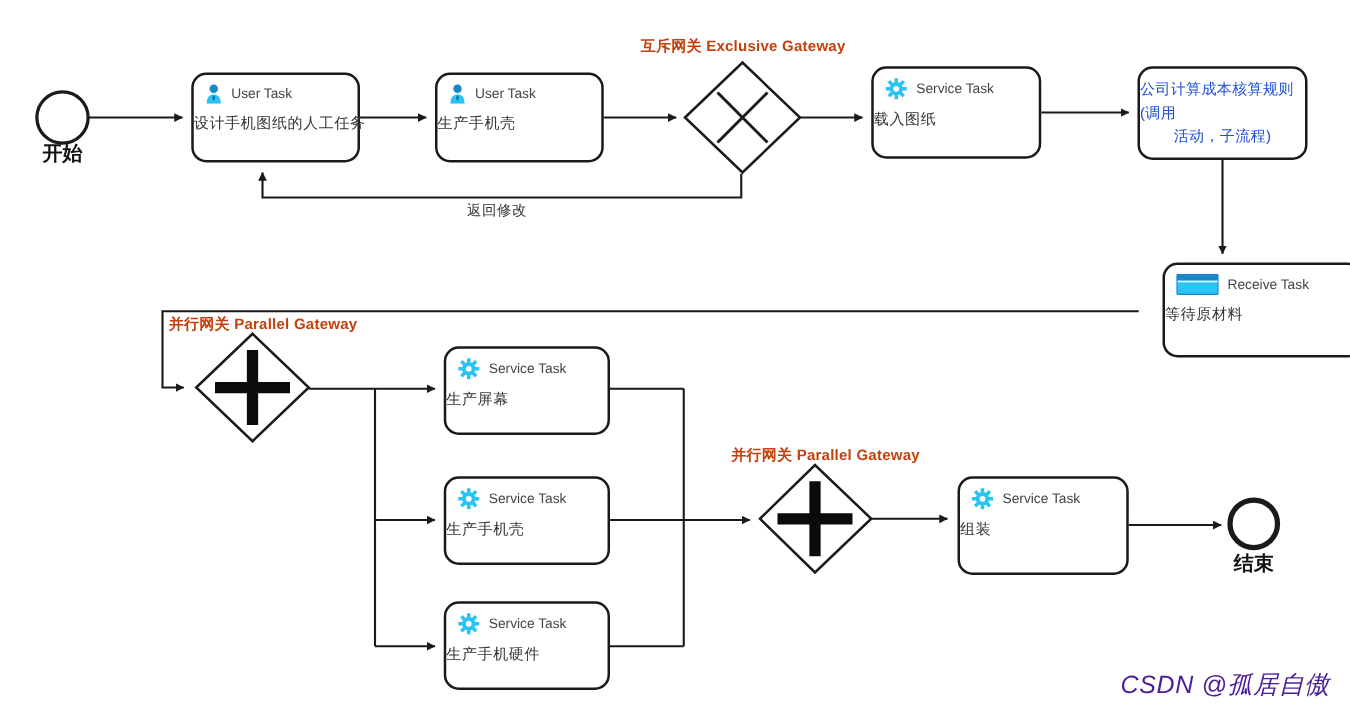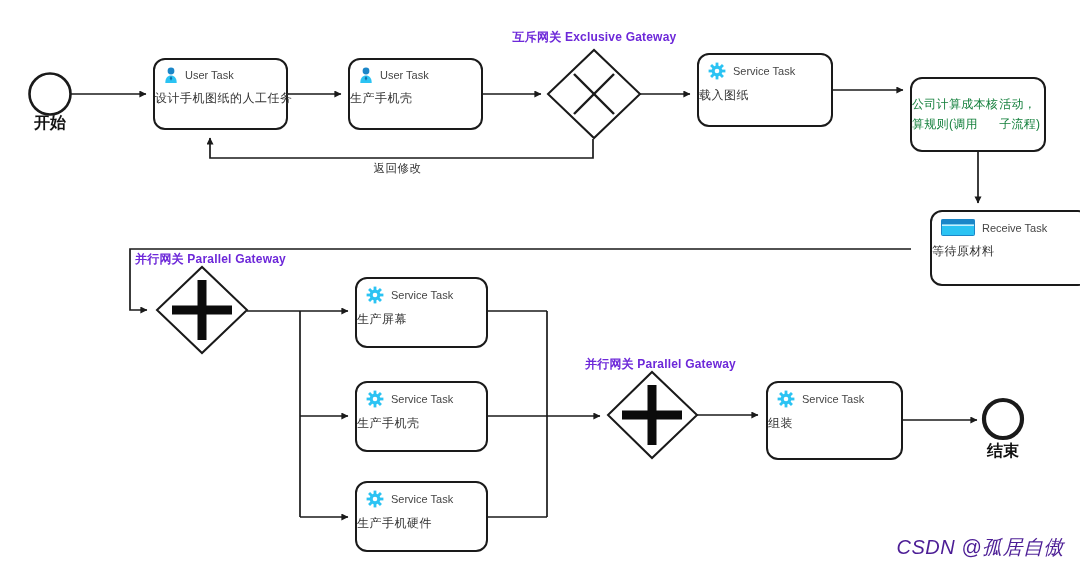--- a/index.html
+++ b/index.html
@@ -12,25 +12,25 @@
     position:absolute;z-index:2;background:#fff;border:2px solid #1a1a1a;
     border-radius:12px;box-sizing:border-box;
   }
   .node-header{display:flex;align-items:center;gap:7px;padding:7px 8px 0 9px;}
   .type-label{font-size:11px;color:#454545;}
   .node-name{
     text-align:left;margin-top:7px;font-size:12px;color:#333;
     letter-spacing:.5px;white-space:nowrap;
   }
   .call-node{
-    display:flex;flex-direction:row;align-items:center;justify-content:center;
-    font-size:12px;color:#15803d;line-height:1.6;letter-spacing:.3px;z-index:2;margin-top:24px;
+    display:flex;flex-direction:column;align-items:center;justify-content:center;
+    font-size:12px;color:#1d4ed8;line-height:1.6;letter-spacing:.3px;z-index:2;
   }
   .gw-label{
-    position:absolute;z-index:2;font-size:12px;font-weight:700;color:#6d28d9;
+    position:absolute;z-index:2;font-size:12px;font-weight:700;color:#c2410c;
     white-space:nowrap;letter-spacing:.2px;
   }
   .event-label{
     position:absolute;z-index:2;font-size:16px;font-weight:700;color:#111;
     text-align:center;white-space:nowrap;
   }
   .flow-label{
     position:absolute;z-index:2;font-size:11.5px;color:#333;white-space:nowrap;
     letter-spacing:.5px;
   }

